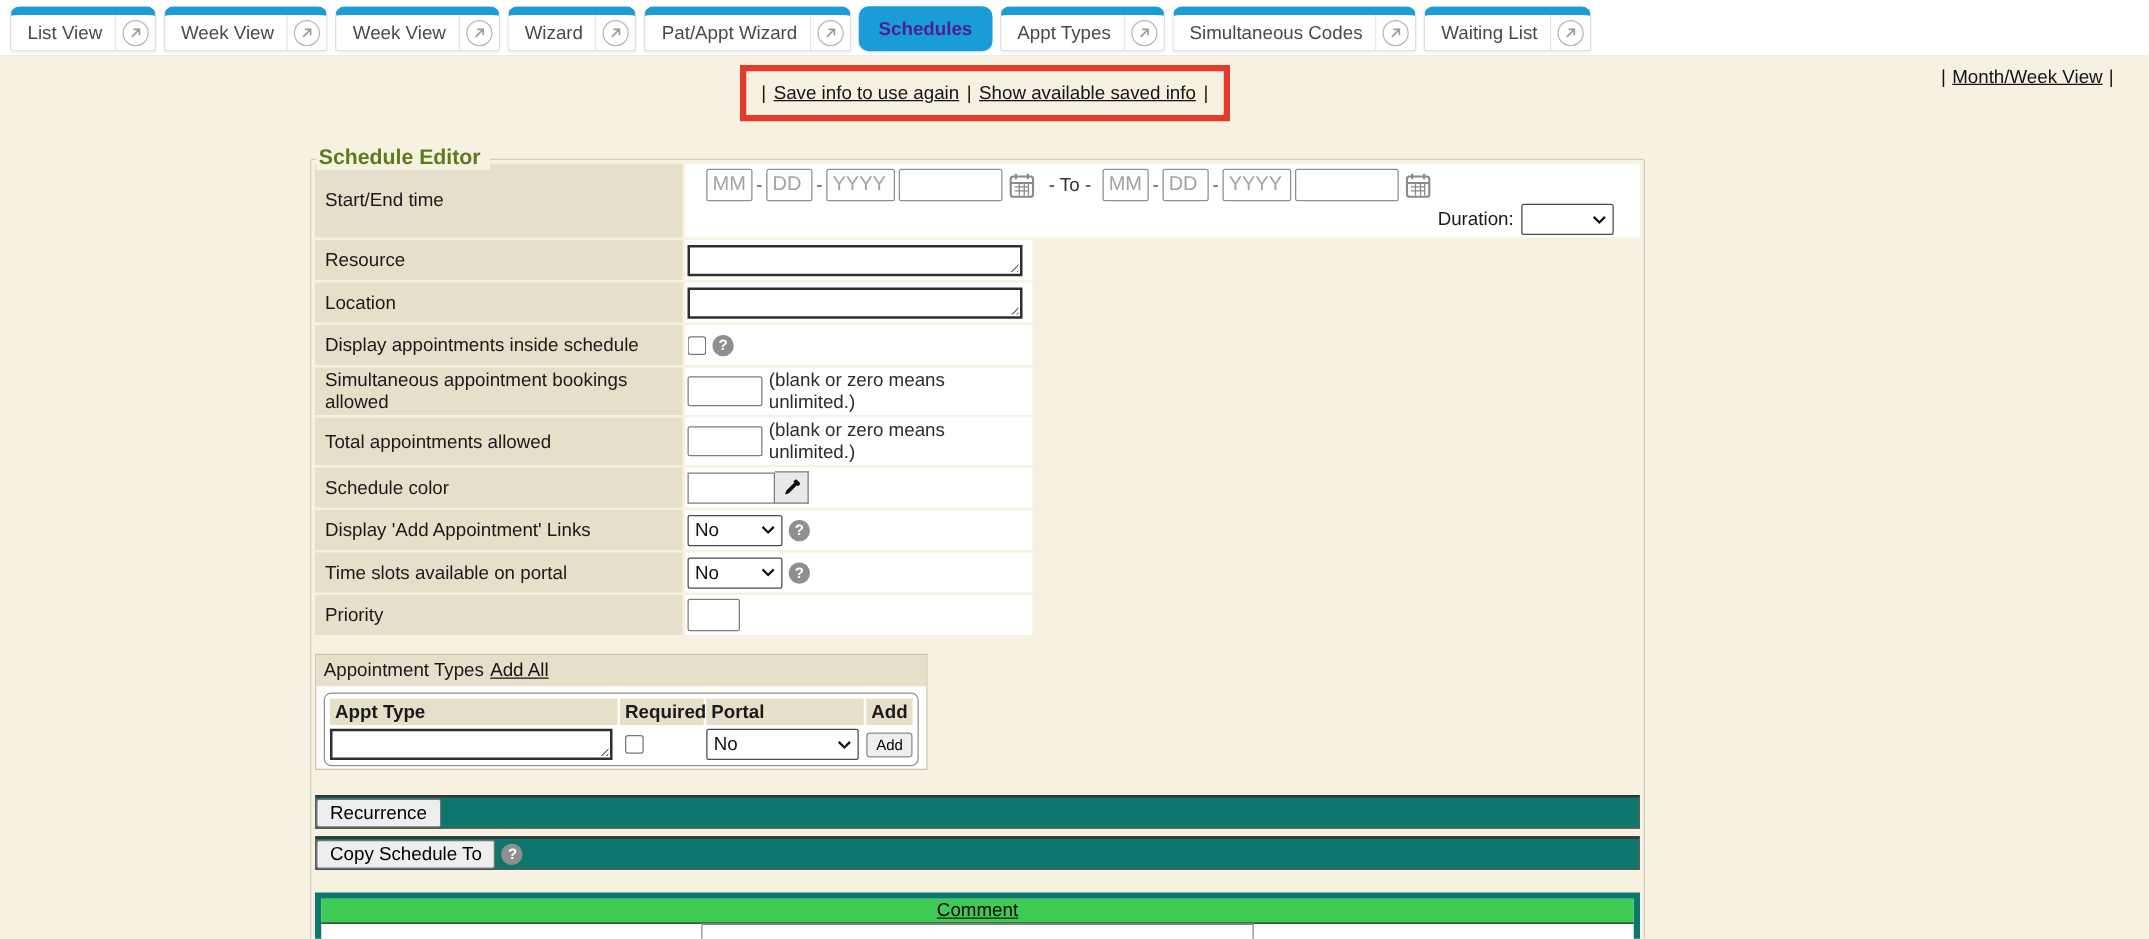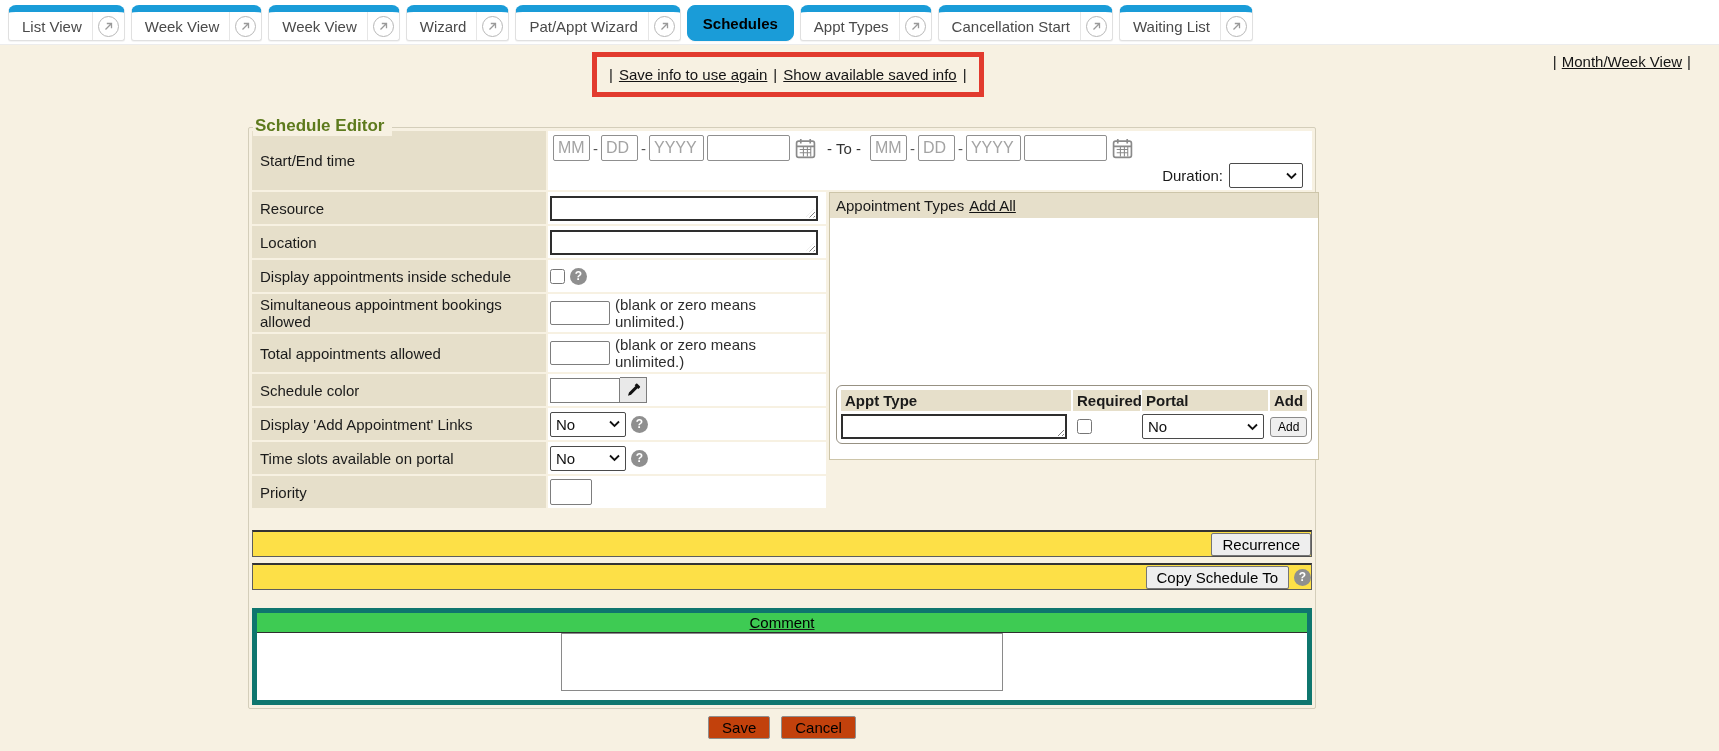--- a/index.html
+++ b/index.html
@@ -5,47 +5,47 @@
   * { margin:0; padding:0; box-sizing:border-box; }
   html,body { width:1719px; height:751px; overflow:hidden; }
   body { font-family:"Liberation Sans", sans-serif; font-size:15px; color:#1a1a1a; background:#f7f1e2; }
 
   
   .tabbar { background:#fff; height:45px; display:flex; align-items:flex-start; padding:5px 0 0 8px; gap:6px; border-bottom:1px solid #ececec; }
   .tab { display:flex; align-items:center; background:#fff; border:1px solid #e0e0e0; border-top:7px solid #1a9cd8; border-radius:8px 8px 3px 3px; height:36px; color:#4a4a4a; cursor:pointer; box-shadow:0 1px 1px rgba(0,0,0,.05); }
   .tab-label { padding:0 10px 0 13px; white-space:nowrap; }
   .tab-ico { width:32px; height:100%; display:flex; align-items:center; justify-content:center; border-left:1px solid #e6e6e6; }
   .circ { width:21px; height:21px; border:1px solid #b7b7b7; border-radius:50%; display:flex; align-items:center; justify-content:center; }
-  .tab.active { background:#1a9cd8; border:1px solid #1a9cd8; border-radius:8px; color:#000000; font-weight:bold; }
+  .tab.active { background:#1a9cd8; border:1px solid #1a9cd8; border-radius:8px; color:#4c1d95; font-weight:bold; }
   .tab.active .tab-label { padding:0 15px; }
 
   
   .toprow { position:relative; height:68px; }
   .redbox { position:absolute; left:592px; top:7px; border:5px solid #e23b2e; padding:9px 12px; display:flex; align-items:center; gap:6px; white-space:nowrap; }
   .ulink { color:#141414; text-decoration:underline; cursor:pointer; }
   .pipe { color:#141414; }
   .monthweek { position:absolute; right:28px; top:8px; display:flex; gap:5px; align-items:center; }
 
   
   .fs { margin-left:248px; width:1068px; border:1px solid #d4ceba; border-radius:2px; padding:3px; position:relative; margin-top:14px; }
   .fs-legend { position:absolute; top:-12px; left:4px; background:#f7f1e2; color:#5d7a1d; font-weight:bold; font-size:17px; padding:0 8px 0 2px;text-align:right; }
 
   .row1 { display:flex; margin-bottom:2px; }
   .lblcell { width:296px; background:#e6dfca; display:flex; align-items:center; padding-left:8px; border-right:2px solid #f7f1e2; flex-shrink:0; }
-  .row1 .rcontent { flex:1; background:#fff; padding:4px 5px 2px; }
+  .row1 .rcontent { flex:1; background:#fff; padding:4px 17px 2px; }
   .dateline { display:flex; align-items:center; gap:3px; }
   .din { border:1px solid #8f8f8f; border-radius:2px; height:26px; font-size:16px; padding:1px 4px; font-family:"Liberation Sans",sans-serif; color:#333; background:#fff; }
   .din::placeholder { color:#a3a3a3; }
   .w-mm { width:37px; } .w-dd { width:37px; } .w-yy { width:55px; } .w-time { width:83px; }
   .dash { color:#555; }
   .tosep { color:#333; padding:0 6px; white-space:nowrap; }
   .calbtn { background:none; border:none; cursor:pointer; display:flex; align-items:center; padding:0 2px; }
   .durline { display:flex; justify-content:flex-end; align-items:center; gap:6px; padding:2px 4px 0 0; }
 
-  .cols { display:flex; gap:3px; align-items:flex-start; }
+  .cols { display:flex; gap:13px; align-items:flex-start;flex-direction:column; }
   .leftcol { width:574px; flex-shrink:0; }
   .frow { display:flex; margin-bottom:2px; min-height:32px; }
   .frow .val { flex:1; background:#fff; display:flex; align-items:center; gap:5px; padding:2px 2px 2px 2px; }
   .inwrap { position:relative; display:inline-flex; }
   .darkin { border:2px solid #2e2e2e; height:25px; font-size:15px; padding:1px 4px; background:#fff; font-family:"Liberation Sans",sans-serif; }
   .grip-icon { position:absolute; right:3px; bottom:3px; width:9px; height:9px; background:repeating-linear-gradient(135deg, transparent 0 2px, #808080 2px 3px); clip-path:polygon(100% 0, 100% 100%, 0 100%); pointer-events:none; }
   .smallin { width:60px; height:24px; border:1px solid #7d7d7d; border-radius:2px; padding:1px 4px; font-size:15px; }
   .note { color:#2d2d2d; }
   .qicon { width:17px; height:17px; border-radius:50%; background:#8f8f8f; color:#fff; font-size:12px; font-weight:bold; display:inline-flex; align-items:center; justify-content:center; flex-shrink:0; cursor:pointer; }
   input[type=checkbox] { width:15px; height:15px; cursor:pointer; }
@@ -53,34 +53,34 @@
   .dropbtn { width:27px; height:26px; background:#e9e9e9; border:1px solid #7d7d7d; border-left:none; display:flex; align-items:center; justify-content:center; cursor:pointer; }
   .sel { border:1px solid #4a4a4a; border-radius:2px; background:#fff; height:25px; display:inline-flex; align-items:center; justify-content:space-between; padding:0 5px; cursor:pointer; flex-shrink:0; }
   .sel-val { font-size:15px; color:#111; }
   .w-sel { width:76px; } .w-durbox { width:74px; } .w-portal { width:122px; }
   .priin { width:42px; height:26px; border:1px solid #7d7d7d; border-radius:2px; padding:1px 4px; font-size:15px; }
 
   
   .apanel { flex:1; background:#fff; border:1px solid #cdc5a9; height:268px; display:flex; flex-direction:column; }
   .apanel-head { background:#e6dfca; padding:4px 6px; display:flex; gap:5px; align-items:center; }
   .apanel-spacer { flex:1; }
-  .subbox { margin:5px 6px 15px; border:1px solid #979183; border-radius:6px; padding:4px; background:#fff; }
+  .subbox { margin:5px 6px 2px; border:1px solid #979183; border-radius:6px; padding:4px; background:#fff; }
   .athead { display:flex; gap:2px; margin-bottom:3px; }
   .athead > div { background:#e6dfca; font-weight:bold; padding:2px 4px; }
   .c-appt { width:230px; } .c-req { width:67px; } .c-portal { width:126px; } .c-add { flex:1; }
   .atrow { display:flex; gap:2px; align-items:center; }
   .atrow .c-appt { background:none; padding:0 4px 0 0; }
   .atrow .c-req { background:none; display:flex; justify-content:flex-start; padding-left:4px; }
   .atrow .c-portal { background:none; padding:0; }
   .atrow .c-add { background:none; display:flex; }
   .addbtn { font-size:12px; background:#efefef; border:1px solid #8a8a8a; border-radius:3px; padding:2px 7px; cursor:pointer; font-family:"Liberation Sans",sans-serif; }
 
   
   .fillrow { height:14px; }
-  .bar { border:1px solid #5d5d5d; border-top:2px solid #333; background:#fde047; height:27px; display:flex; align-items:center; justify-content:flex-end; gap:5px; margin-top:6px; }
+  .bar { border:1px solid #5d5d5d; border-top:2px solid #333; background:#0f766e; height:27px; display:flex; align-items:center; justify-content:flex-start; gap:5px; margin-top:6px; }
   .barbtn { background:#eee; border:1px solid #767676; border-radius:2px; padding:2px 10px; font-size:15px; cursor:pointer; font-family:"Liberation Sans",sans-serif; box-shadow:0 1px 0 rgba(0,0,0,.15); }
   .commentbox { margin-top:18px; border:5px solid #0f766e; background:#fff;text-decoration:underline; }
   .commenthead { background:#3ecb53; border-bottom:1px solid #2e2e2e; text-align:center; padding:1px 0; color:#000; }
   .commentbody { padding:0 0 9px; display:flex; justify-content:center; }
   .cmt-ta { width:442px; height:58px; border:1px solid #8a8a8a; resize:none; font-family:"Liberation Sans",sans-serif; font-size:14px; padding:3px; }
   .btnrow { display:flex; justify-content:center; gap:11px; margin:7px 0 0 248px; width:1068px; }
   .pbtn { background:#c2410c; border:1px solid #8f8f8f; border-radius:2px; padding:2px 13px; font-size:15px; cursor:pointer; font-family:"Liberation Sans",sans-serif; }
 </style>
 </head>
 <body>
@@ -143,21 +143,21 @@
     <span class="tab-label">Appt Types</span>
     <span class="tab-ico">
         <span class="circ">
           <svg width="11" height="11" viewBox="0 0 11 11">
             <path d="M2.5 8.5L8.5 2.5M3.8 2.5H8.5v4.7" stroke="#9a9a9a" stroke-width="1.3" fill="none"></path>
           </svg>
         </span>
       </span>
   </div>
   <div class="tab">
-    <span class="tab-label">Cancellation Start</span>
+    <span class="tab-label">Simultaneous Codes</span>
     <span class="tab-ico">
         <span class="circ">
           <svg width="11" height="11" viewBox="0 0 11 11">
             <path d="M2.5 8.5L8.5 2.5M3.8 2.5H8.5v4.7" stroke="#9a9a9a" stroke-width="1.3" fill="none"></path>
           </svg>
         </span>
       </span>
   </div>
   <div class="tab">
     <span class="tab-label">Waiting List</span>

